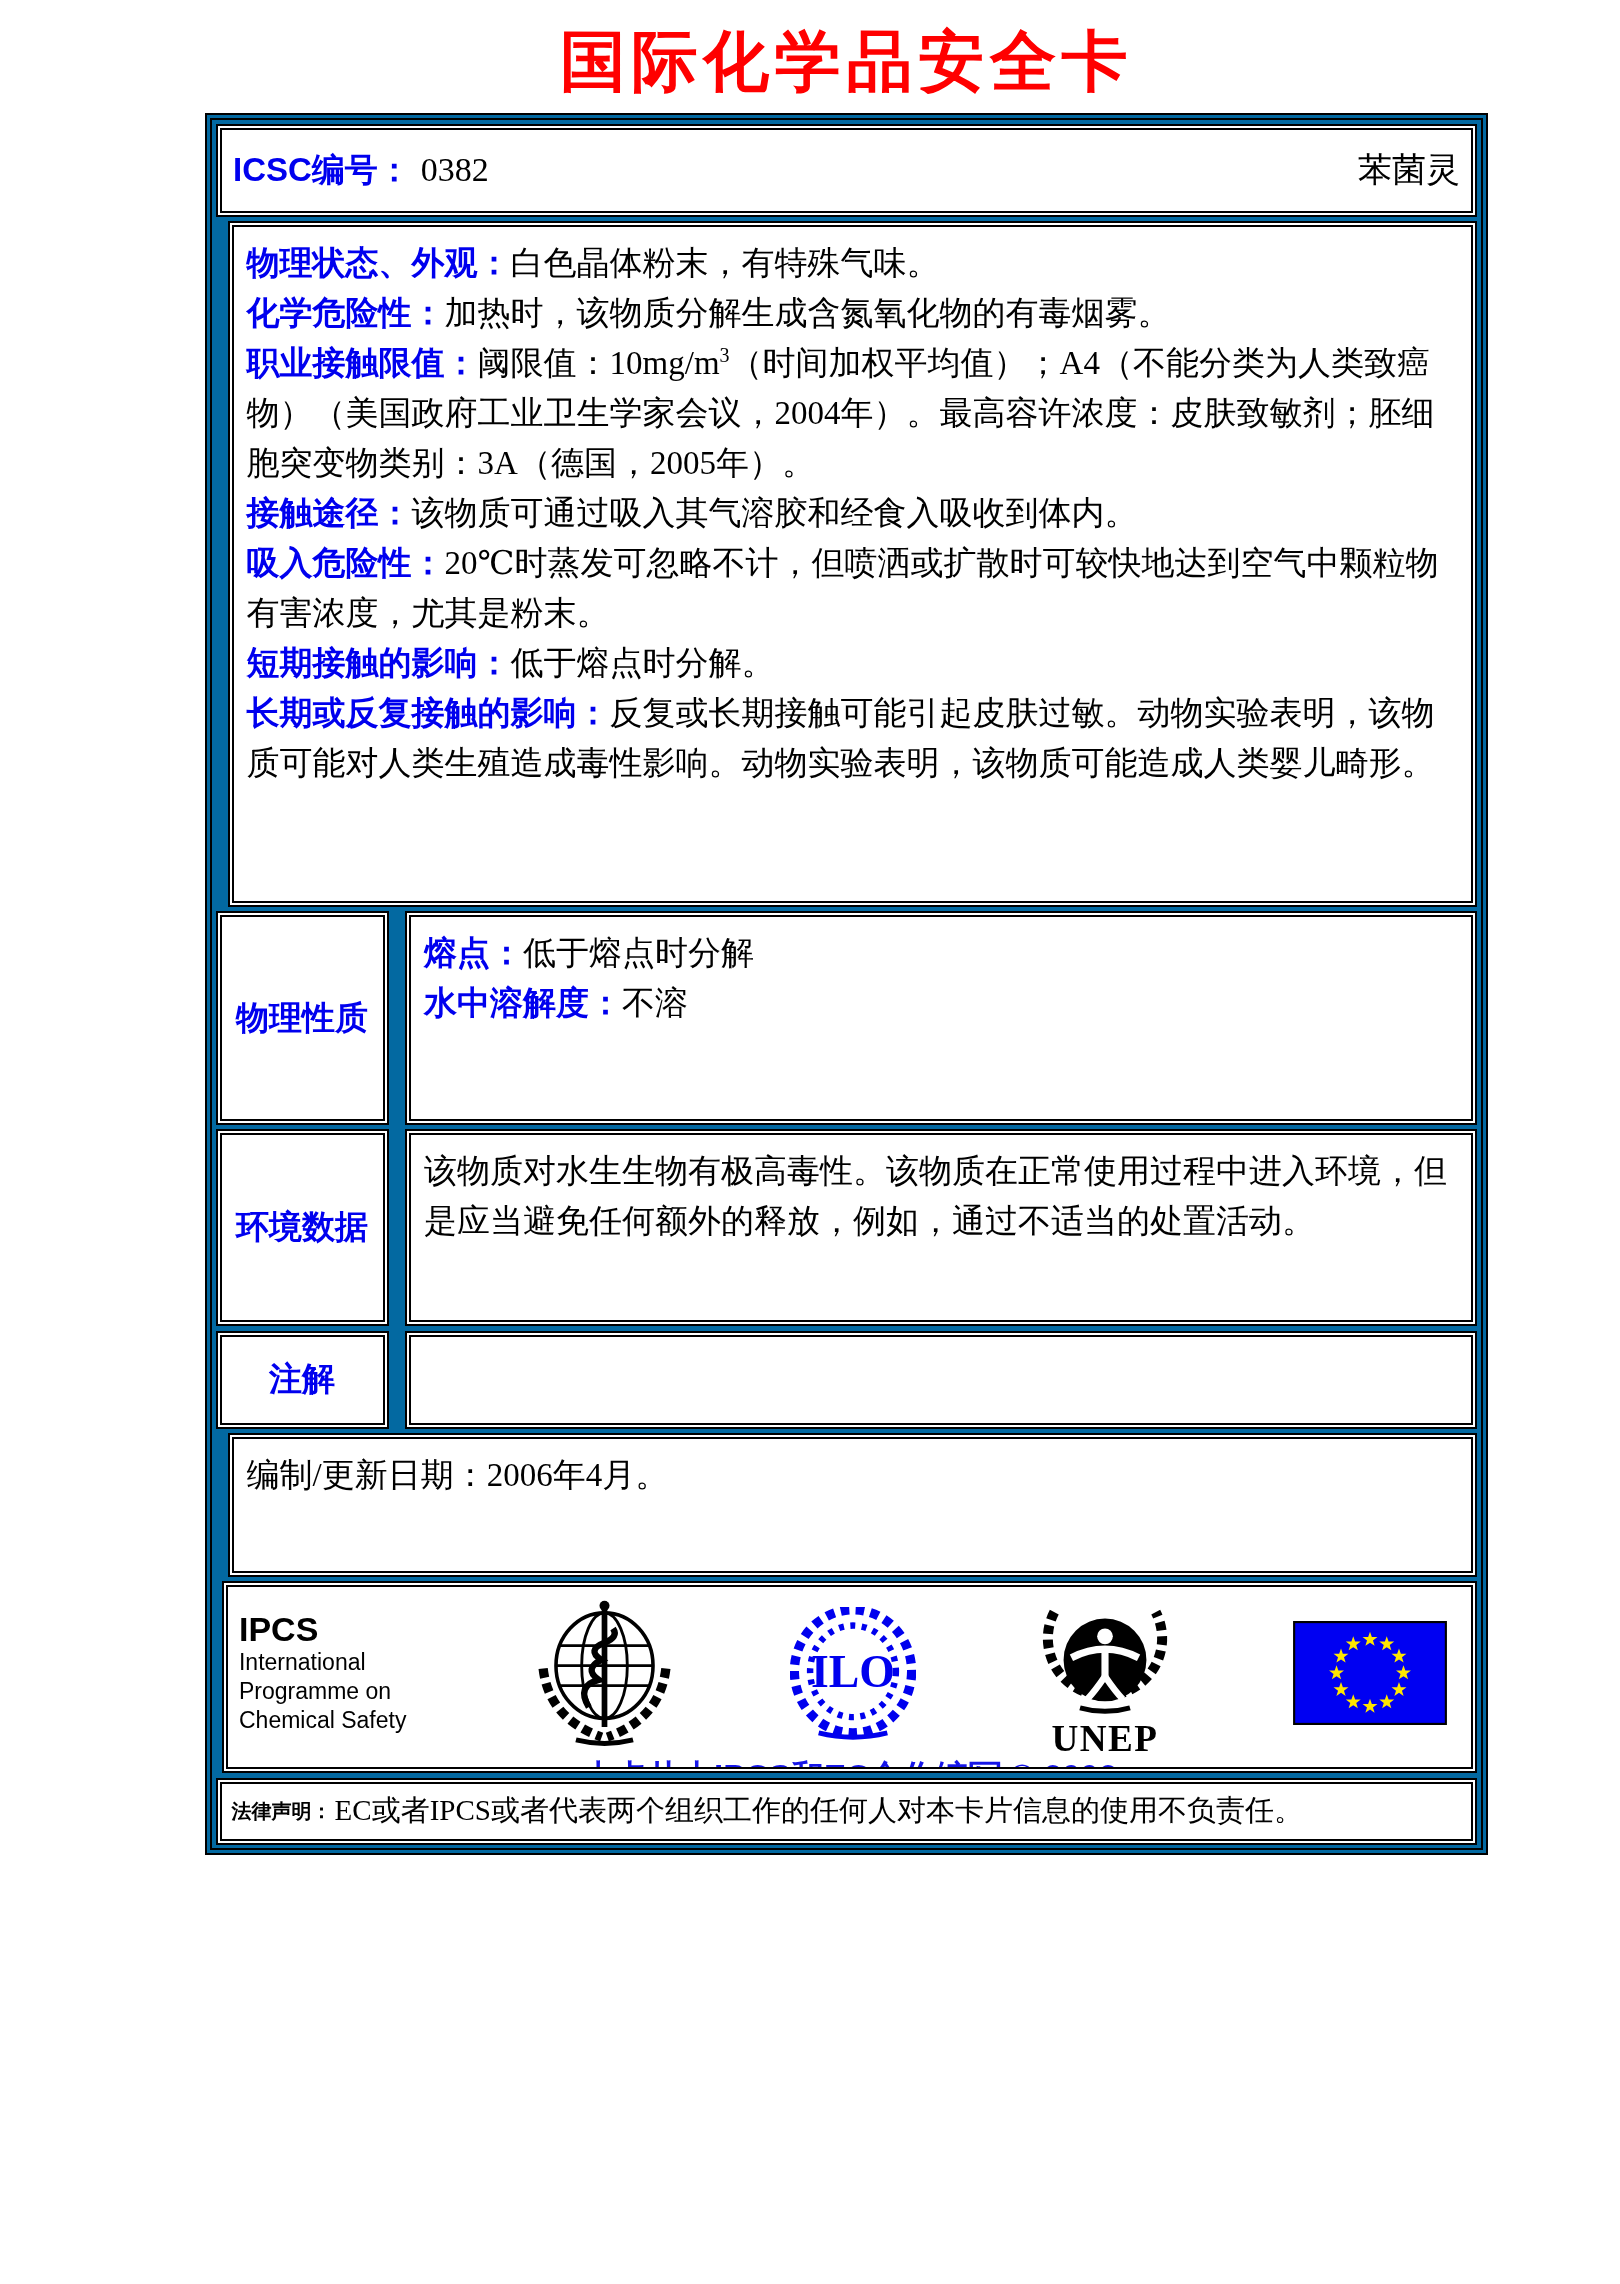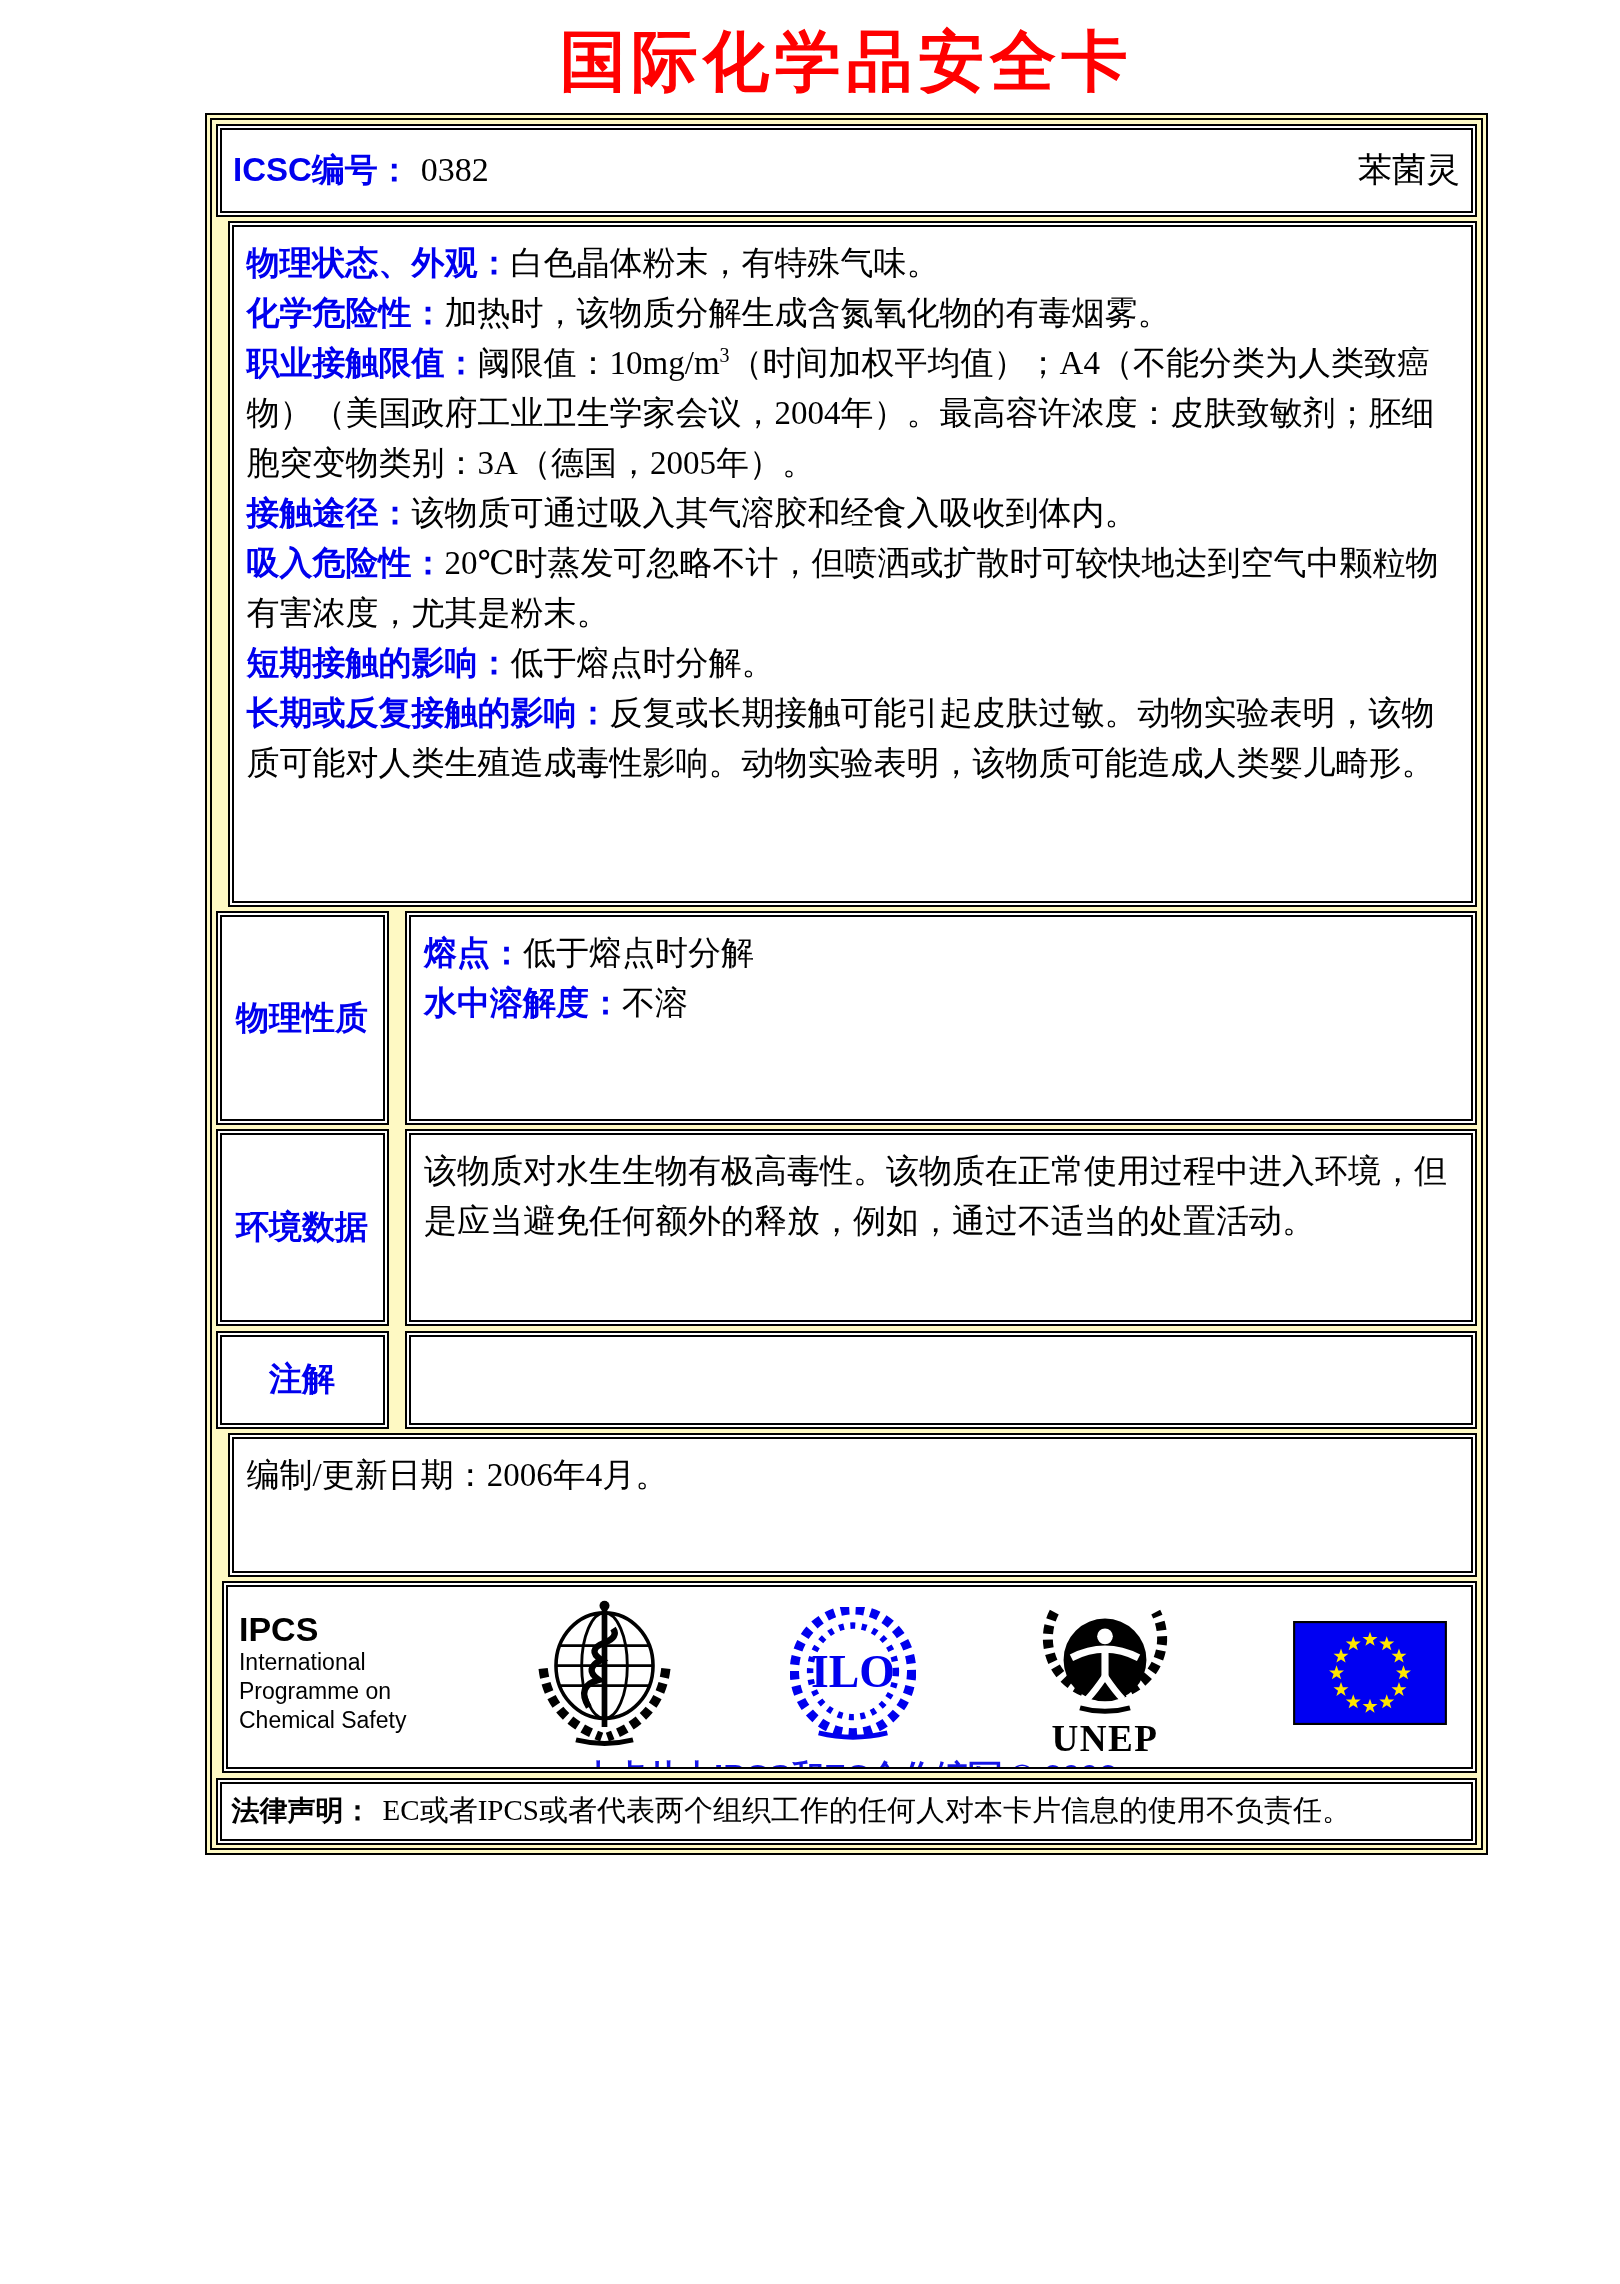--- a/index.html
+++ b/index.html
@@ -10,21 +10,21 @@
   }
   .doc-title {
     position:absolute; top:17px; left:205px; width:1283px;
     text-align:center; color:#ff0000; font-weight:bold; font-size:66px;
     letter-spacing:5.7px; font-family:"Liberation Serif","DejaVu Serif",serif;
     white-space:nowrap;
   }
   .card {
     position:absolute; left:205px; top:113px; width:1283px;
     box-sizing:border-box; border:7.1px double #000; padding:3.6px;
-    display:flex; flex-direction:column; gap:4.3px; background:#fef9c3;
+    display:flex; flex-direction:column; gap:4.3px; background:#0369a1;
   }
   .row { display:flex; gap:4.3px; }
   .cell { border:6.4px double #000; box-sizing:border-box; background:#fff; overflow:hidden; }
   .label-cell {
     flex:0 0 173px; display:flex; align-items:center; justify-content:center;
   }
   .blue-heading {
     color:#0000ee; font-weight:bold; font-size:33px;
     font-family:"Liberation Sans","DejaVu Sans",sans-serif;
   }
@@ -72,21 +72,21 @@
     font-weight:bold; font-family:"Liberation Sans","DejaVu Sans",sans-serif;
   }
   .caption-year { font-family:"Liberation Sans","DejaVu Sans",sans-serif; }
   
   .row-legal .cell {
     flex:1; display:flex; align-items:center; padding:0 10px; font-size:29px;
     white-space:nowrap;
   }
   .legal-label {
     font-weight:bold; font-family:"Liberation Sans","DejaVu Sans",sans-serif;
-    margin-right:11px; font-size:28px;
+    margin-right:3px; font-size:20px;
   }
   .logo-svg { display:block; }
 </style>
 </head>
 <body>
 
 <div class="page">
 
   <div class="doc-title">国际化学品安全卡</div>
 

